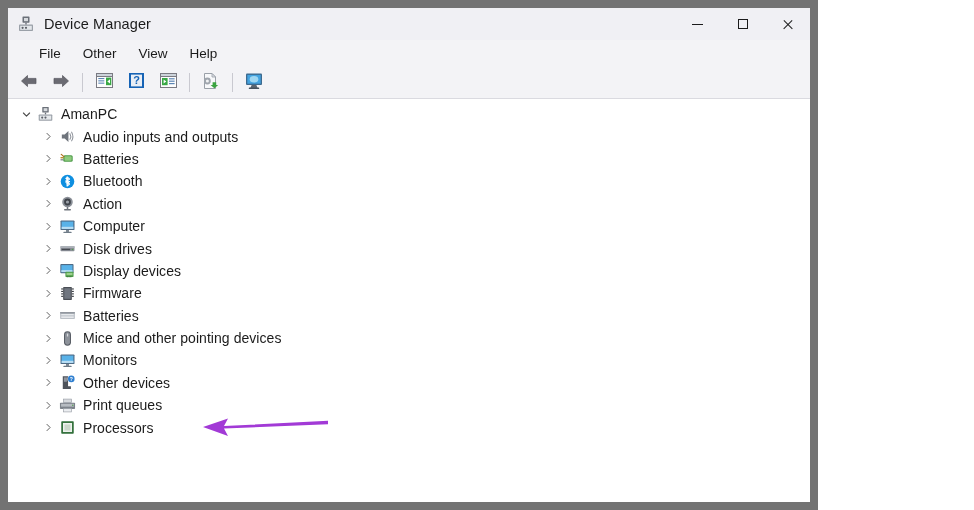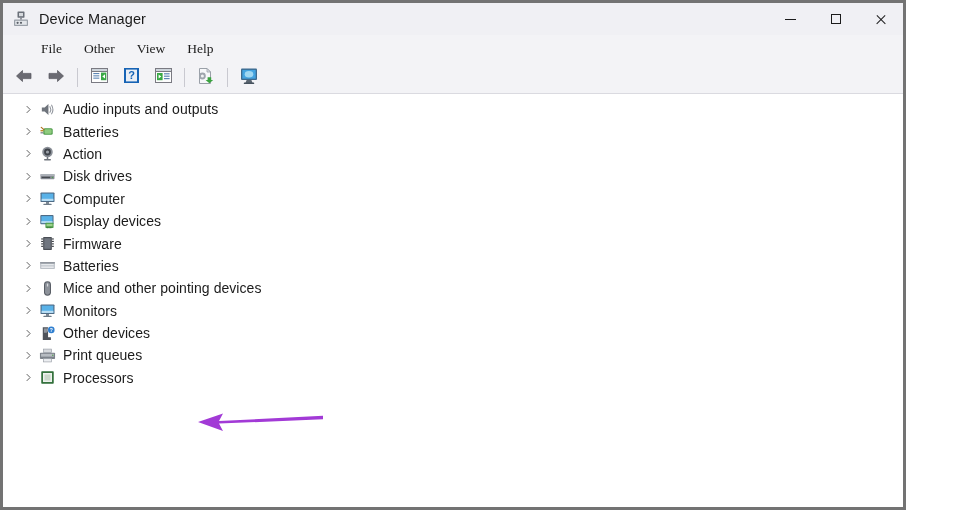--- a/index.html
+++ b/index.html
@@ -7,24 +7,24 @@
     padding: 0;
     background: #ffffff;
   }
   body {
     font-family: "Liberation Sans", sans-serif;
     -webkit-font-smoothing: antialiased;
   }
 
   #app {
     position: relative;
-    width: 906px;
+    width: 818px;
     height: 510px;
     box-sizing: border-box;
-    border: 3px solid #737373;
+    border: 8px solid #737373;
     background: #0369a1;
     overflow: hidden;
   }
 
   
   .titlebar {
     position: relative;
     height: 32px;
     background: #f0f0f4;
     display: flex;
@@ -86,22 +86,21 @@
   }
   .glyph-close::before { transform: rotate(45deg); }
   .glyph-close::after  { transform: rotate(-45deg); }
 
   
   .menubar {
     height: 27px;
     background: #f3f3f6;
     display: flex;
     align-items: center;
-    padding-left: 27px;
-    font-family: Liberation Serif, serif;
+    padding-left: 20px;
   }
   .menu-item {
     font-size: 13.5px;
     color: #1b1b1b;
     padding: 3px 11px;
     border-radius: 3px;
     white-space: nowrap;
   }
 
   
@@ -137,21 +136,21 @@
     overflow: hidden;
     position: relative;
   }
   .row {
     display: flex;
     align-items: center;
     height: 22.4px;
     padding-left: 10px;
     white-space: nowrap;
   }
-  .row.child { padding-left: 17px; text-align: center; }
+  .row.child { padding-left: 32px; text-align: center; }
   .chev {
     width: 16px;
     flex: 0 0 16px;
     display: flex;
     align-items: center;
     justify-content: center;
     font-size: 10px;
     color: #5a5a5a;
   }
   .chev svg { display: block; }
@@ -299,20 +298,39 @@
           <path d="M7.6 13 H12.4 L13.6 16 H6.4 Z" fill="#5a6570"></path>
           <rect x="4.8" y="15.6" width="10.4" height="1.4" rx="0.6" fill="#46525e"></rect>
         </svg>
       </span>
     </div>
 
   </div>
 
   <div class="tree">
 
+    <div class="row">
+      <div class="chev">
+        <svg width="9" height="9" viewBox="0 0 9 9">
+          <path d="M1.4 3 L4.5 6.1 L7.6 3" fill="none" stroke="#4a4a4a" stroke-width="1.1" stroke-linecap="round" stroke-linejoin="round"></path>
+        </svg>
+      </div>
+      <div class="ricon">
+        <svg width="17" height="17" viewBox="0 0 18 18">
+          <rect x="5.6" y="1" width="6.8" height="6" rx="0.6" fill="#6b7079"></rect>
+          <rect x="7" y="2.3" width="4" height="3.2" fill="#d7dade"></rect>
+          <rect x="8.3" y="7" width="1.4" height="2" fill="#6b7079"></rect>
+          <rect x="1.8" y="9" width="14.4" height="6.6" rx="0.8" fill="#9aa0a8"></rect>
+          <rect x="3" y="10.2" width="12" height="4.2" fill="#e6e9ec"></rect>
+          <circle cx="5.5" cy="12.3" r="1.15" fill="#5a5f67"></circle>
+          <circle cx="9" cy="12.3" r="1.15" fill="#5a5f67"></circle>
+        </svg>
+      </div>
+      <div class="rlabel">AmanPC</div>
+    </div>
 
     <div class="row child">
       <div class="chev">
         <svg width="9" height="9" viewBox="0 0 9 9">
             <path d="M3 1.4 L6.1 4.5 L3 7.6" fill="none" stroke="#606060" stroke-width="1" stroke-linecap="round" stroke-linejoin="round"></path>
           </svg>
       </div>
       <div class="ricon">
         <svg width="17" height="17" viewBox="0 0 18 18">
           <path d="M3 6.8 H6 L10 3.2 V14.8 L6 11.2 H3 Z" fill="#6f747c"></path>
@@ -334,20 +352,35 @@
           <rect x="4.5" y="5.5" width="10" height="7" rx="1.6" fill="#4e9c4a"></rect>
           <rect x="5.8" y="6.6" width="7.6" height="4.8" rx="1" fill="#8fcb7e"></rect>
           <rect x="1.6" y="7.4" width="3" height="1.5" fill="#c08a2e"></rect>
           <rect x="1.6" y="9.6" width="3" height="1.5" fill="#8b8f96"></rect>
           <path d="M2.4 4.6 L5.2 7" stroke="#b0701f" stroke-width="1.3" stroke-linecap="round"></path>
         </svg>
       </div>
       <div class="rlabel">Batteries</div>
     </div>
 
+    <div class="row child">
+      <div class="chev">
+        <svg width="9" height="9" viewBox="0 0 9 9">
+            <path d="M3 1.4 L6.1 4.5 L3 7.6" fill="none" stroke="#606060" stroke-width="1" stroke-linecap="round" stroke-linejoin="round"></path>
+          </svg>
+      </div>
+      <div class="ricon">
+        <svg width="17" height="17" viewBox="0 0 18 18">
+          <circle cx="9" cy="9" r="7.2" fill="#0f8fe0"></circle>
+          <path d="M7.3 5.6 L11.1 9 L8.6 11 L8.6 4.3 L11.1 6.3 L7.3 9.7" fill="none" stroke="#ffffff" stroke-width="1.25" stroke-linejoin="round" stroke-linecap="round"></path>
+          <path d="M8.6 4.3 L8.6 13.7 L11.1 11.7 L7.3 8.4" fill="none" stroke="#ffffff" stroke-width="1.25" stroke-linejoin="round" stroke-linecap="round"></path>
+        </svg>
+      </div>
+      <div class="rlabel">Bluetooth</div>
+    </div>
 
     <div class="row child">
       <div class="chev">
         <svg width="9" height="9" viewBox="0 0 9 9">
             <path d="M3 1.4 L6.1 4.5 L3 7.6" fill="none" stroke="#606060" stroke-width="1" stroke-linecap="round" stroke-linejoin="round"></path>
           </svg>
       </div>
       <div class="ricon">
         <svg width="17" height="17" viewBox="0 0 18 18">
           <circle cx="9" cy="7.4" r="5.6" fill="#8b9098"></circle>
@@ -361,45 +394,45 @@
     </div>
 
     <div class="row child">
       <div class="chev">
         <svg width="9" height="9" viewBox="0 0 9 9">
             <path d="M3 1.4 L6.1 4.5 L3 7.6" fill="none" stroke="#606060" stroke-width="1" stroke-linecap="round" stroke-linejoin="round"></path>
           </svg>
       </div>
       <div class="ricon">
         <svg width="17" height="17" viewBox="0 0 18 18">
-          <rect x="1.6" y="6.4" width="14.8" height="5.4" rx="0.9" fill="#8a8f97"></rect>
-          <rect x="1.6" y="6.4" width="14.8" height="2" fill="#aeb3ba"></rect>
-          <rect x="2.8" y="9.3" width="9" height="1.4" fill="#45494f"></rect>
-          <circle cx="14.3" cy="10" r="0.8" fill="#4e9c4a"></circle>
-        </svg>
-      </div>
-      <div class="rlabel">Disk drives</div>
-    </div>
-
-    <div class="row child">
-      <div class="chev">
-        <svg width="9" height="9" viewBox="0 0 9 9">
-            <path d="M3 1.4 L6.1 4.5 L3 7.6" fill="none" stroke="#606060" stroke-width="1" stroke-linecap="round" stroke-linejoin="round"></path>
-          </svg>
-      </div>
-      <div class="ricon">
-        <svg width="17" height="17" viewBox="0 0 18 18">
           <rect x="1.6" y="2.6" width="14.8" height="10.2" rx="0.9" fill="#4e6b86"></rect>
           <rect x="2.8" y="3.8" width="12.4" height="7.8" fill="#59b2e8"></rect>
           <rect x="2.8" y="9.3" width="12.4" height="2.3" fill="#b9ddf3"></rect>
           <rect x="7.4" y="12.8" width="3.2" height="1.9" fill="#6f7c88"></rect>
           <rect x="4.6" y="14.6" width="8.8" height="1.4" rx="0.6" fill="#6f7c88"></rect>
         </svg>
       </div>
       <div class="rlabel">Computer</div>
+    </div>
+
+    <div class="row child">
+      <div class="chev">
+        <svg width="9" height="9" viewBox="0 0 9 9">
+            <path d="M3 1.4 L6.1 4.5 L3 7.6" fill="none" stroke="#606060" stroke-width="1" stroke-linecap="round" stroke-linejoin="round"></path>
+          </svg>
+      </div>
+      <div class="ricon">
+        <svg width="17" height="17" viewBox="0 0 18 18">
+          <rect x="1.6" y="6.4" width="14.8" height="5.4" rx="0.9" fill="#8a8f97"></rect>
+          <rect x="1.6" y="6.4" width="14.8" height="2" fill="#aeb3ba"></rect>
+          <rect x="2.8" y="9.3" width="9" height="1.4" fill="#45494f"></rect>
+          <circle cx="14.3" cy="10" r="0.8" fill="#4e9c4a"></circle>
+        </svg>
+      </div>
+      <div class="rlabel">Disk drives</div>
     </div>
 
     <div class="row child">
       <div class="chev">
         <svg width="9" height="9" viewBox="0 0 9 9">
             <path d="M3 1.4 L6.1 4.5 L3 7.6" fill="none" stroke="#606060" stroke-width="1" stroke-linecap="round" stroke-linejoin="round"></path>
           </svg>
       </div>
       <div class="ricon">
         <svg width="17" height="17" viewBox="0 0 18 18">

